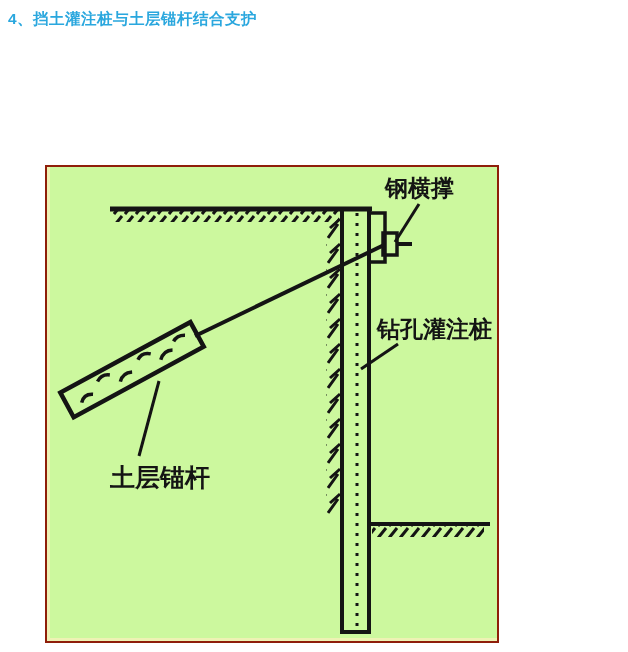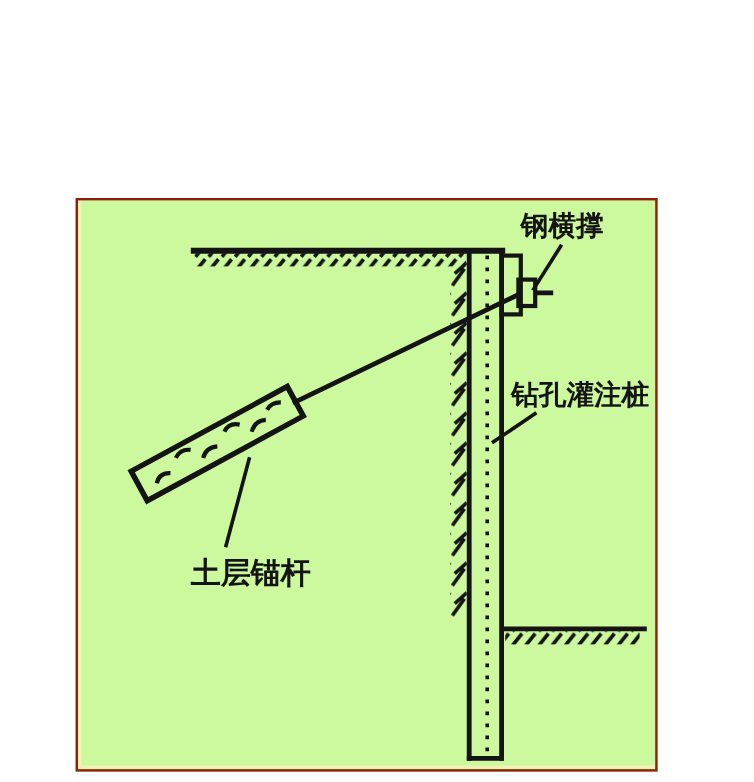--- a/index.html
+++ b/index.html
@@ -13,38 +13,38 @@
     font-size:15.5px;font-weight:bold;color:#2aa7de;
     letter-spacing:0.5px;line-height:19px;
   }
   .body-text{
     margin:10px 8px 0 7px;
     font-size:15px;color:#3c3c3c;
     line-height:22.5px;letter-spacing:0.3px;
     text-align:justify;
   }
   .figure{
-    position:absolute;left:63px;top:165px;
+    position:absolute;left:45px;top:165px;
     width:450px;height:474px;
     background:#ccf89e;
     border:2px solid #8f1e0a;
     box-shadow:inset 3px -3px 0 0 #eef2b4;
-    padding-left:31px;
   }
   .figure svg{display:block;width:450px;height:474px;}
   .diagram-label{
     font-family:"Liberation Sans","DejaVu Sans",sans-serif;
     font-weight:bold;fill:#141414;
   }
 </style>
 </head>
 <body>
 
 <div class="page">
 
+  <h1 class="heading">4、挡土灌注桩与土层锚杆结合支护</h1>
 
 
   <div class="figure">
     <svg viewBox="0 0 450 474" stroke-linecap="butt" fill="none">
       <defs>
         <pattern id="groundHatch" width="11" height="12" patternUnits="userSpaceOnUse">
           <path d="M9 1 L1 11" stroke="#141414" stroke-width="3"></path>
         </pattern>
         <pattern id="wallHatch" width="14" height="25" patternUnits="userSpaceOnUse">
           <path d="M13 2 L3 11 M11 7 L1 21" stroke="#141414" stroke-width="3"></path>

